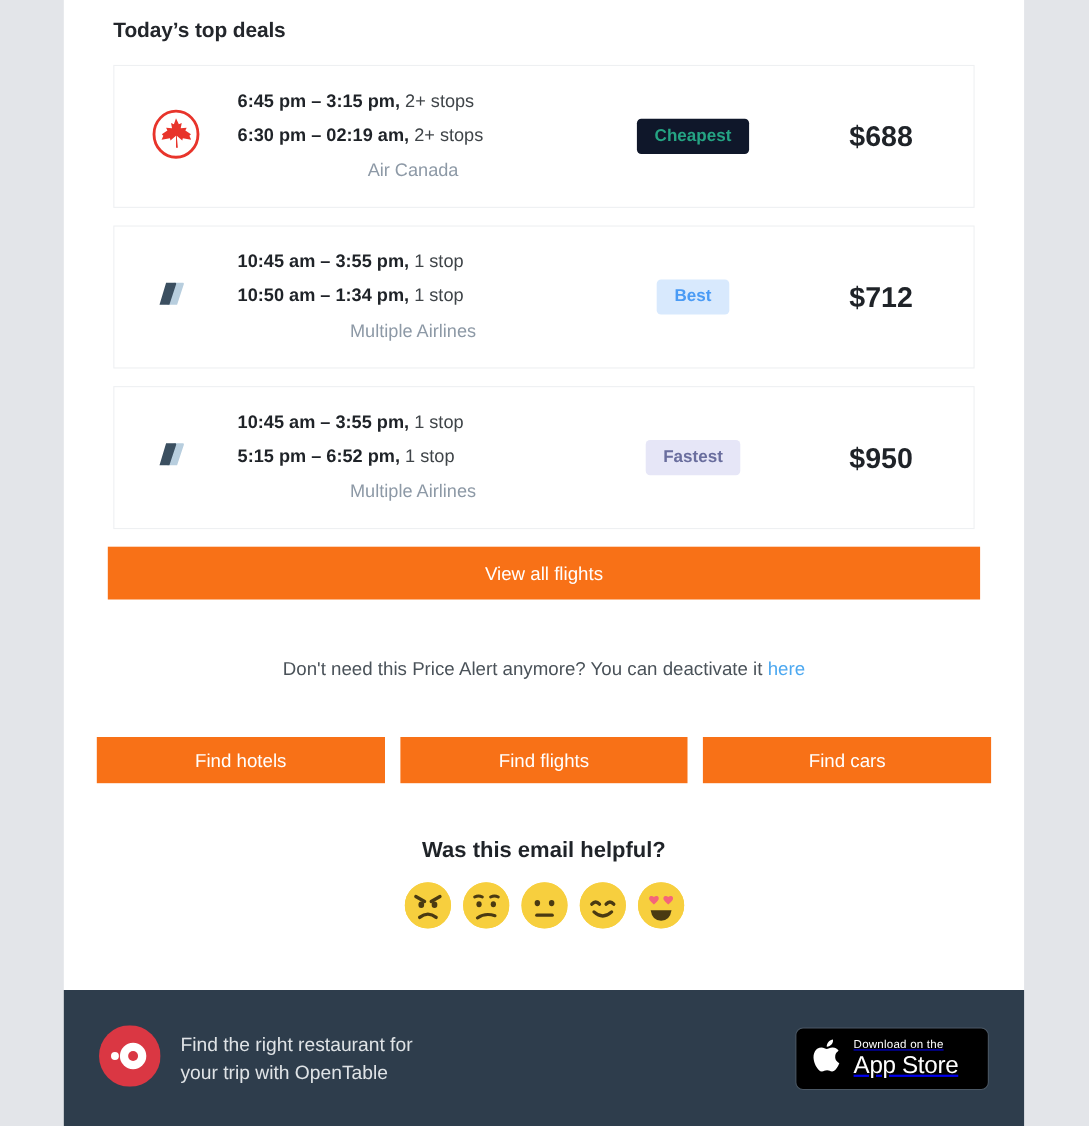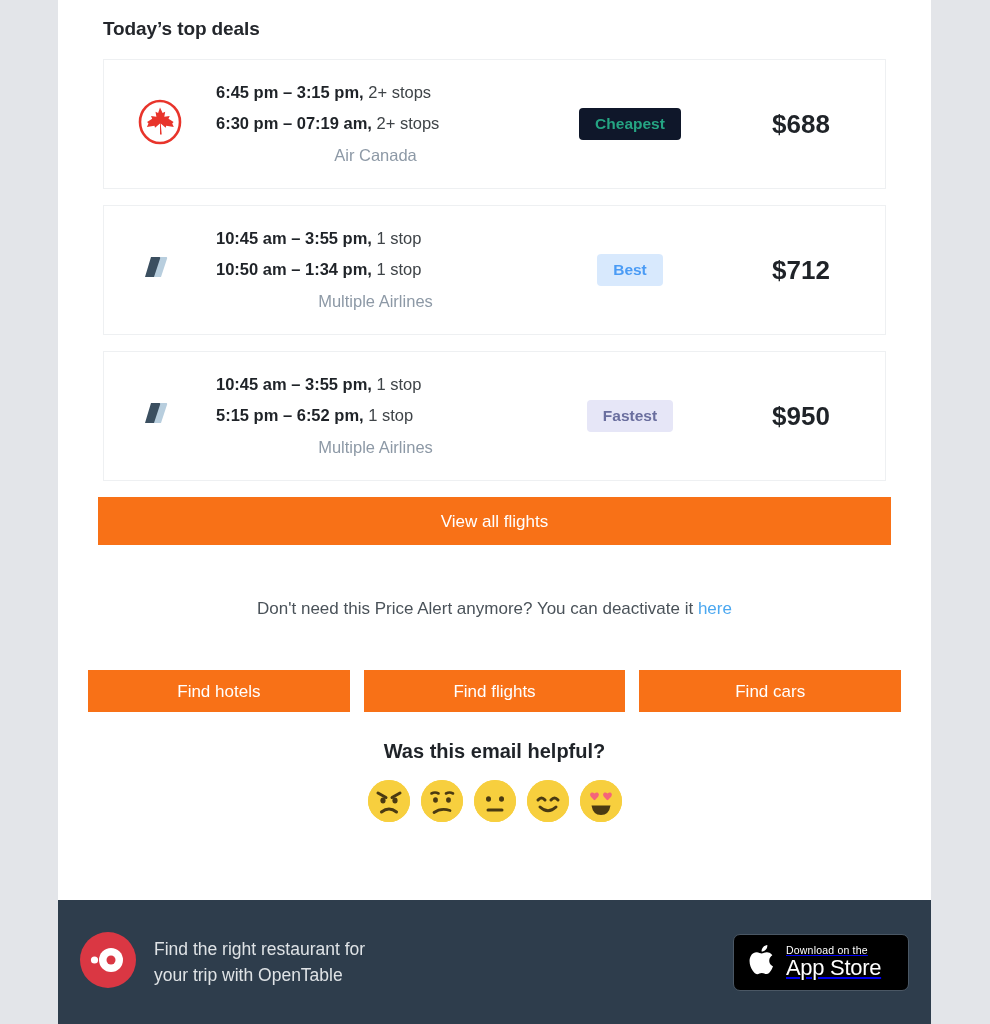--- a/index.html
+++ b/index.html
@@ -137,21 +137,21 @@
     color: #ffffff;
     font-size: 17px;
     border: none;
     cursor: pointer;
     font-family: inherit;
   }
 
   
   .feedback-title {
     text-align: center;
-    margin-top: 24px;
+    margin-top: 46px;
     font-size: 20px;
     font-weight: bold;
     color: #1f2328;
   }
   .emoji-row {
     display: flex;
     justify-content: center;
     gap: 11px;
     margin-top: 17px;
   }
@@ -169,21 +169,21 @@
 
   
   .footer {
     position: absolute;
     left: 0; bottom: 0;
     width: 873px;
     height: 124px;
     background: #2e3d4c;
     display: flex;
     align-items: center;
-    padding: 0 22px;
+    padding: 0 32px;
   }
   .ot-logo { flex: 0 0 auto; margin-right: 18px; }
   .ot-text {
     flex: 0 0 auto;
     color: #dfe3e6;
     font-size: 17.5px;
     line-height: 1.5;
     white-space: nowrap;
   }
   .store-badges {
@@ -234,21 +234,21 @@
         <div class="deal-logo">
           <span>
             <svg width="48" height="48" viewBox="0 0 48 48" aria-hidden="true">
               <ellipse cx="24" cy="24" rx="20" ry="21" fill="none" stroke="#e8342b" stroke-width="2.6"></ellipse>
               <path fill="#e8342b" d="M24 9.5 l2.6 5.4 2.6-1.1 -0.9 4.9 5.4-0.6 -1.2 2.6 5.1 3.4 -1.4 1.4 1.6 3.6 -7.6 -1.4 -0.5 2.1 -5.0 -4.3 1.0 10.9 -1.7 0 0-10.9 -5.0 4.3 -0.5-2.1 -7.6 1.4 1.6-3.6 -1.4-1.4 5.1-3.4 -1.2-2.6 5.4 0.6 -0.9-4.9 2.6 1.1z"></path>
             </svg>
           </span>
         </div>
         <div class="deal-info">
           <div class="deal-line"><b>6:45 pm – 3:15 pm,</b><span> 2+ stops</span></div>
-          <div class="deal-line"><b>6:30 pm – 07:19 am,</b><span> 2+ stops</span></div>
+          <div class="deal-line"><b>6:30 pm – 02:19 am,</b><span> 2+ stops</span></div>
           <div class="deal-airline">Air Canada</div>
         </div>
         <div class="deal-badge-wrap">
           <span class="badge badge-cheapest">Cheapest</span>
         </div>
         <div class="deal-price">$688</div>
       </div>
 
       <div class="deal-card">
         <div class="deal-logo">

